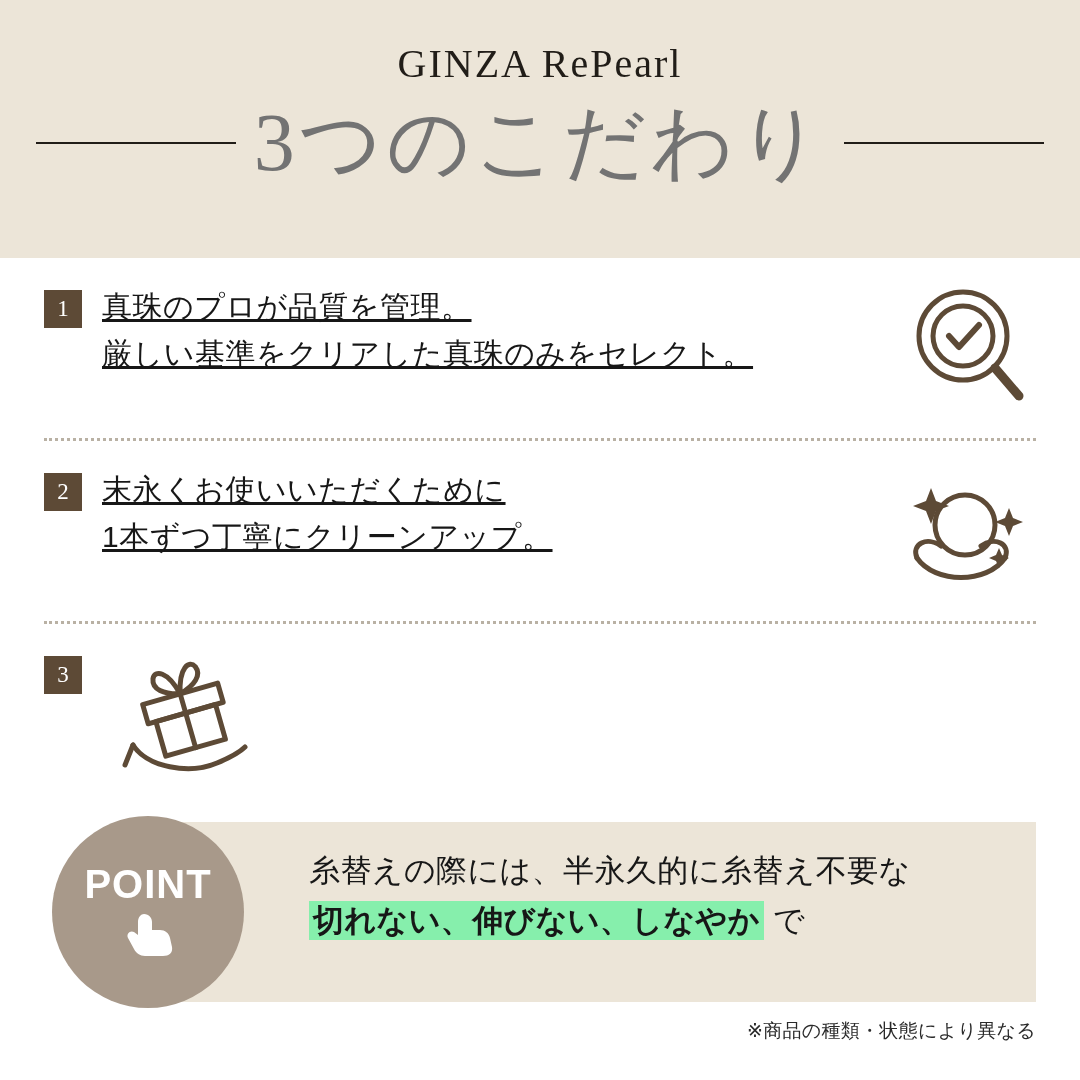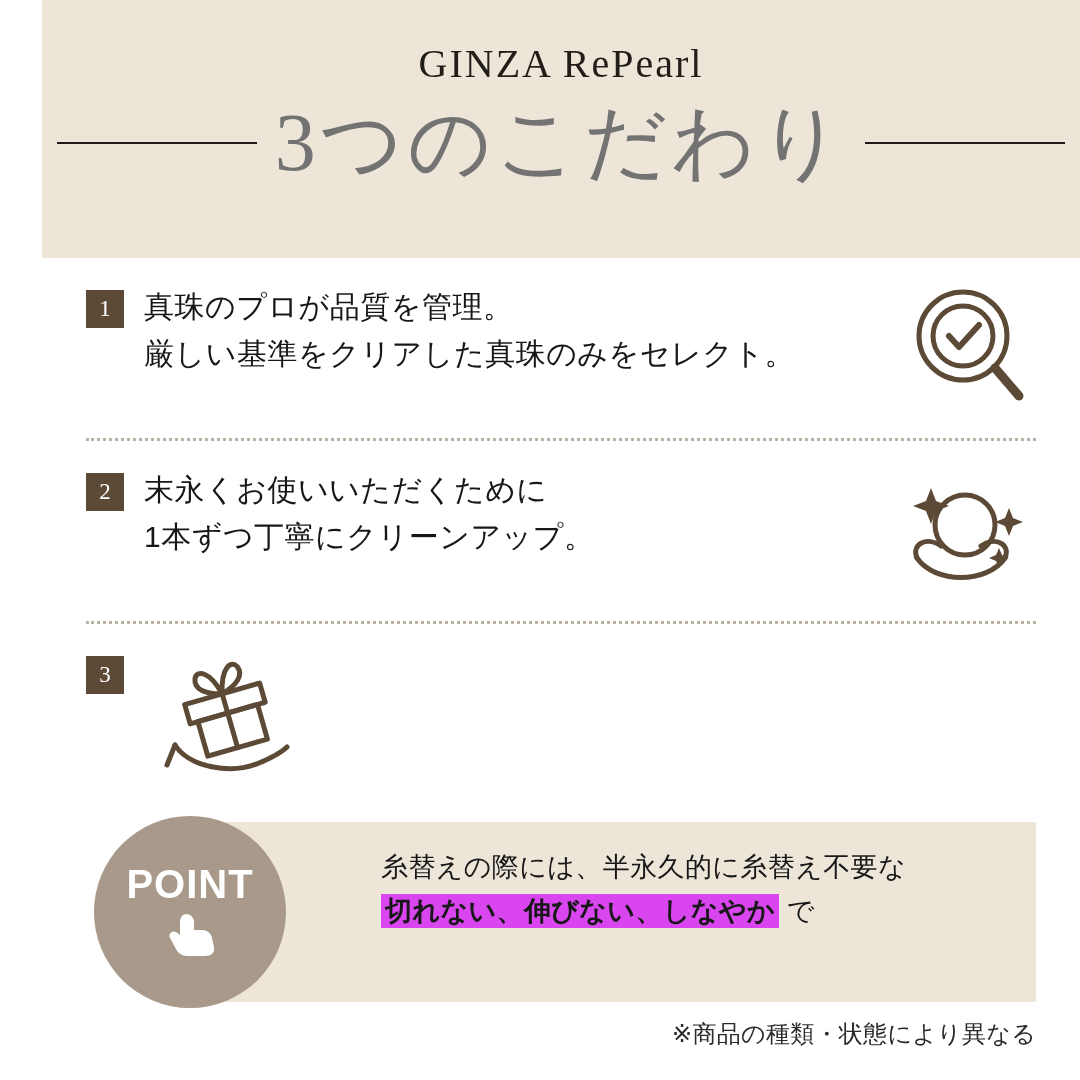--- a/index.html
+++ b/index.html
@@ -12,21 +12,20 @@
     background: #ffffff;
     font-family: "Liberation Sans", "DejaVu Sans", sans-serif;
     color: #1a1a1a;
     overflow: hidden;
   }
   .page {
     position: relative;
     width: 1080px;
     height: 1080px;
     box-sizing: border-box;
-    padding-left: 42px;
   }
 
   
   .header {
     position: relative;
     width: 100%;
     height: 258px;
     background: #ece5d8;
     box-sizing: border-box;
     display: flex;
@@ -98,21 +97,21 @@
     margin-top: 6px;
     margin-right: 20px;
   }
   .point-text {
     flex: 1 1 auto;
     font-size: 30px;
     line-height: 1.55;
     color: #171717;
     letter-spacing: 0.5px;
   }
-  .point-text .line { display: block; white-space: nowrap; }
+  .point-text .line { display: block; white-space: nowrap; text-decoration: underline; }
   .point-icon {
     flex: 0 0 auto;
     width: 150px;
     height: 130px;
     display: flex;
     align-items: center;
     justify-content: center;
     margin-left: 8px;
   }
   .point-icon svg { display: block; }
@@ -154,38 +153,37 @@
     color: #ffffff;
     letter-spacing: 1px;
     line-height: 1;
   }
   .point-circle .hand {
     margin-top: 6px;
   }
   .point-lines {
     position: relative;
     z-index: 1;
-    font-size: 27px;
+    font-size: 31px;
     line-height: 1.62;
     color: #171717;
     letter-spacing: 0.4px;
-    margin-left: 30px;
   }
   .point-lines .line { display: block; white-space: nowrap; }
   .hl {
-    background: #d946ef;
+    background: #86efac;
     font-weight: bold;
     padding: 2px 4px;
   }
 
   
   .footnote {
     margin: 16px 44px 0 0;
     text-align: right;
-    font-size: 24px;
+    font-size: 19px;
     color: #2a2a2a;
     letter-spacing: 0.3px;
   }
 </style>
 </head>
 <body>
 
 <div class="page">
 
   <div class="header">

